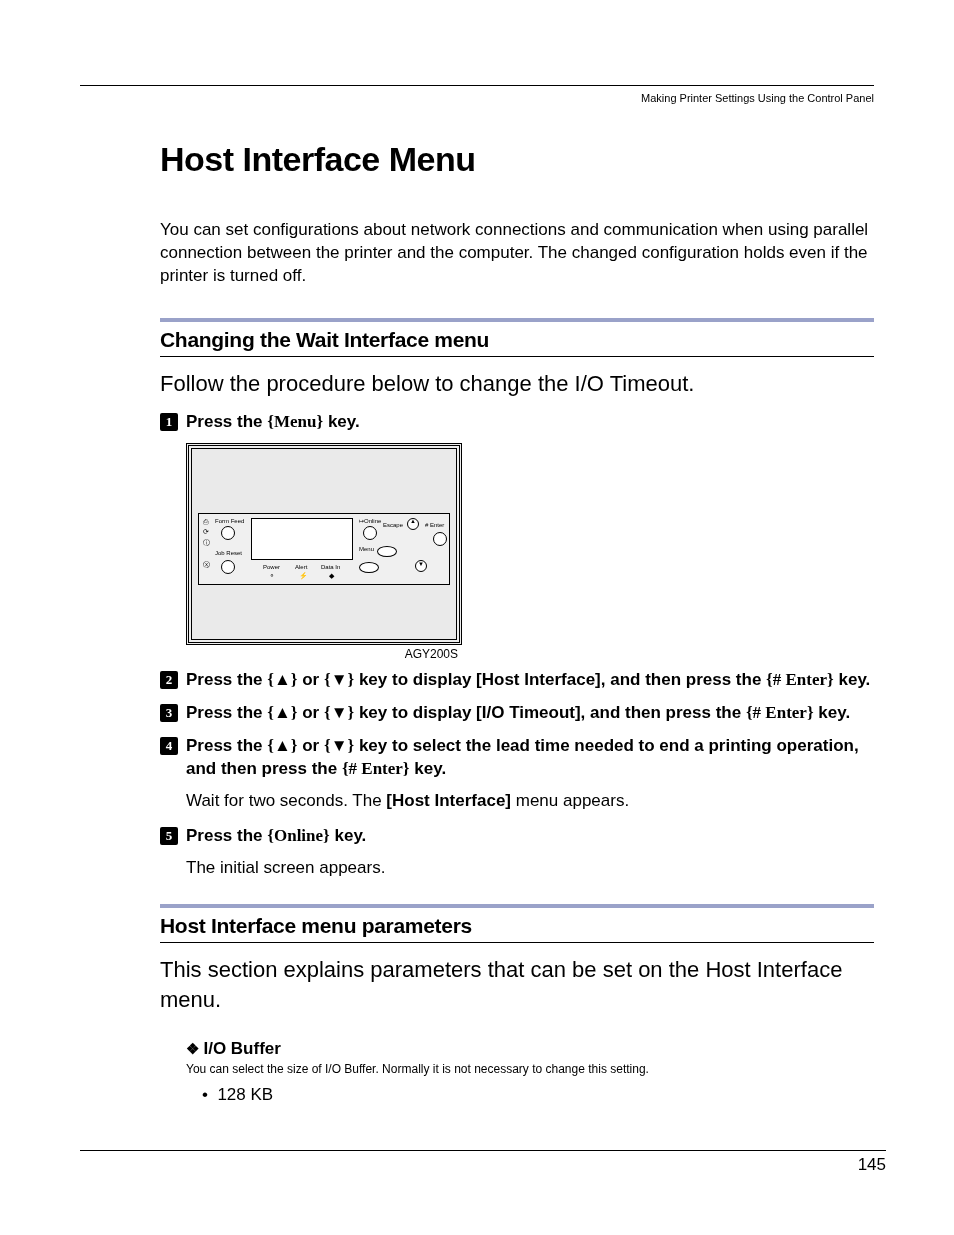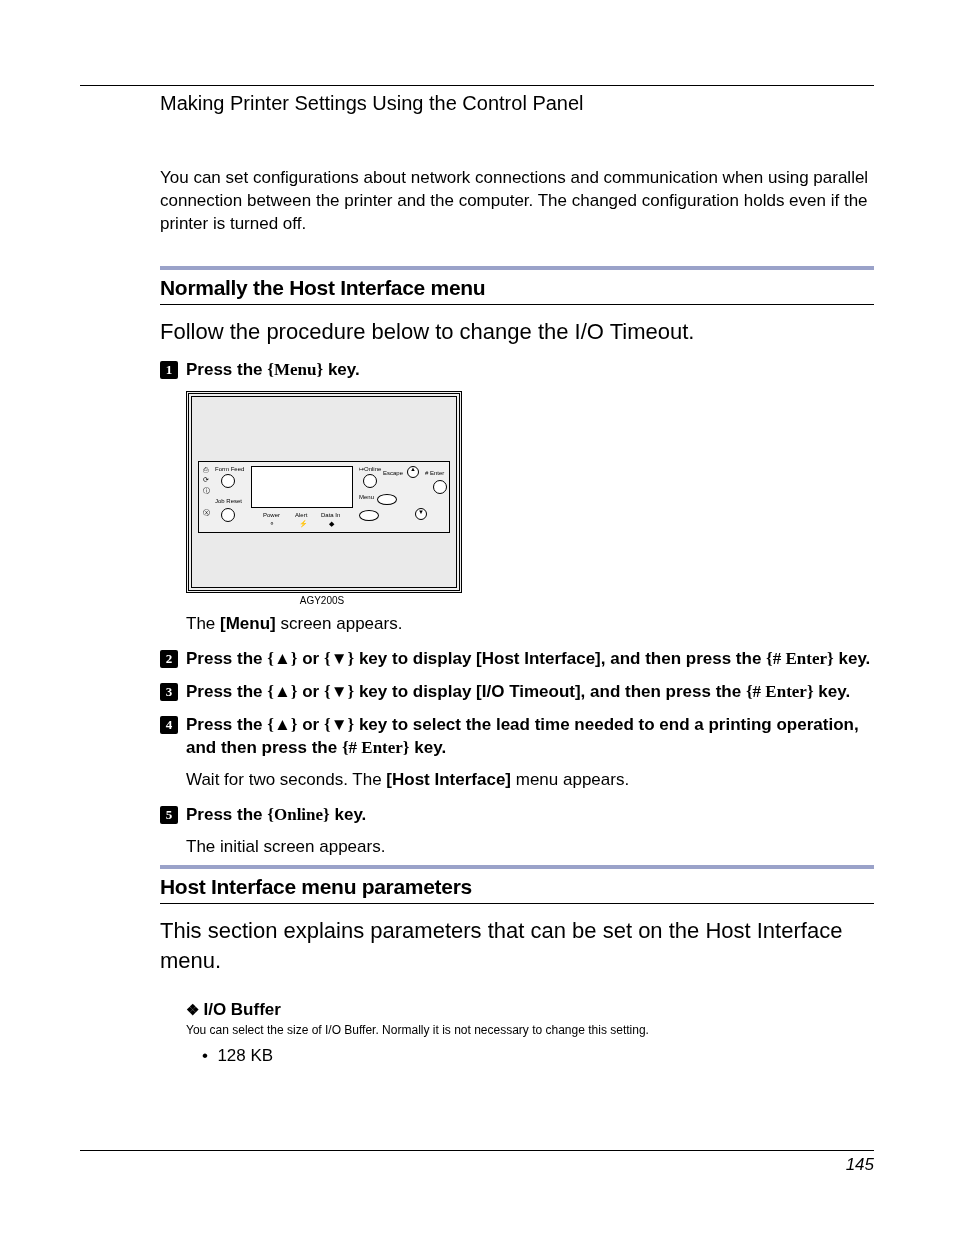--- a/index.html
+++ b/index.html
@@ -15,23 +15,24 @@
   }
   .page {
     padding: 85px 80px 0 80px;
     box-sizing: border-box;
   }
   .top-rule {
     border-top: 1px solid #000;
     margin-bottom: 6px;
   }
   .breadcrumb {
-    font-size: 20px;
+    font-size: 11px;
     margin-left: 80px;
-    margin-bottom: 52px;
+    margin-bottom: 36px;
+    text-align: right;
   }
   .content {
     margin-left: 80px;
     margin-right: 0;
   }
   h1 {
     font-family: "Arial Black", Arial, sans-serif;
     font-weight: 900;
     font-size: 34px;
     letter-spacing: -0.5px;
@@ -134,22 +135,22 @@
   }
   .oval {
     position: absolute;
     width: 18px; height: 9px;
     border: 1px solid #000;
     border-radius: 50%;
     background: #fff;
   }
   .smallsym { position:absolute; font-size:7px; }
   .fig-code {
-    font-size: 10px;
-    text-align: center;
+    font-size: 12px;
+    text-align: right;
     padding: 2px 4px 0 0;
   }
   .bullet-head {
     font-size: 17px;
     font-weight: bold;
     margin: 24px 0 2px 26px;
   }
   .bullet-head .diamond {
     font-size: 15px;
     margin-right: 4px;
@@ -160,44 +161,44 @@
     margin: 0 0 8px 26px;
   }
   .sub-bullet {
     font-size: 17px;
     margin: 0 0 12px 42px;
   }
   .footer {
     position: absolute;
     bottom: 60px;
     left: 80px;
-    right: 80px;
-    font-style: italic;
+    right: 68px;
   }
   .footer-rule {
     border-top: 1px solid #000;
     margin-bottom: 4px;
   }
   .page-num {
     text-align: right;
     font-size: 17px;
   }
 </style>
 </head>
 <body>
 
 <div class="page">
   <div class="top-rule"></div>
   <div class="breadcrumb">Making Printer Settings Using the Control Panel</div>
 
   <div class="content">
+    <h1>Host Interface Menu</h1>
     <p class="intro">You can set configurations about network connections and communication when using parallel connection between the printer and the computer. The changed configuration holds even if the printer is turned off.</p>
 
     <div class="thick-rule"></div>
-    <h2>Normally the Host Interface menu</h2>
+    <h2>Changing the Wait Interface menu</h2>
     <div class="thin-rule"></div>
     <p class="para">Follow the procedure below to change the I/O Timeout.</p>
 
     <div class="step">
       <span class="step-num">1</span>
       <span class="step-text">
         <span>Press the </span><span class="key">{Menu}</span><span> key.</span>
       </span>
     </div>
 
@@ -237,23 +238,20 @@
             <span class="oval" style="left:178px;top:32px;"></span>
             <span class="oval" style="left:160px;top:48px;"></span>
             <span class="circ" style="left:216px;top:46px;width:10px;height:10px;"></span>
             <span class="smallsym" style="left:219px;top:47px;font-size:6px;">▼</span>
           </div>
         </div>
       </div>
       <div class="fig-code">AGY200S</div>
     </div>
 
-    <p class="step-after">
-      <span>The </span><b>[Menu]</b><span> screen appears.</span>
-    </p>
 
     <div class="step">
       <span class="step-num">2</span>
       <span class="step-text">
         <span>Press the </span><span class="key">{▲}</span><span> or </span><span class="key">{▼}</span><span> key to display </span><span>[Host Interface]</span><span>, and then press the </span><span class="key">{# Enter}</span><span> key.</span>
       </span>
     </div>
 
     <div class="step">
       <span class="step-num">3</span>
@@ -271,21 +269,21 @@
     <p class="step-after">
       <span>Wait for two seconds. The </span><b>[Host Interface]</b><span> menu appears.</span>
     </p>
 
     <div class="step">
       <span class="step-num">5</span>
       <span class="step-text">
         <span>Press the </span><span class="key">{Online}</span><span> key.</span>
       </span>
     </div>
-    <p class="step-after" style="margin-bottom:8px;">The initial screen appears.</p>
+    <p class="step-after" style="margin-bottom:26px;">The initial screen appears.</p>
 
     <div class="thick-rule"></div>
     <h2>Host Interface menu parameters</h2>
     <div class="thin-rule"></div>
     <p class="para">This section explains parameters that can be set on the Host Interface menu.</p>
 
     <div class="bullet-head">
       <span class="diamond">❖</span><span>I/O Buffer</span>
     </div>
     <p class="bullet-body">You can select the size of I/O Buffer. Normally it is not necessary to change this setting.</p>

